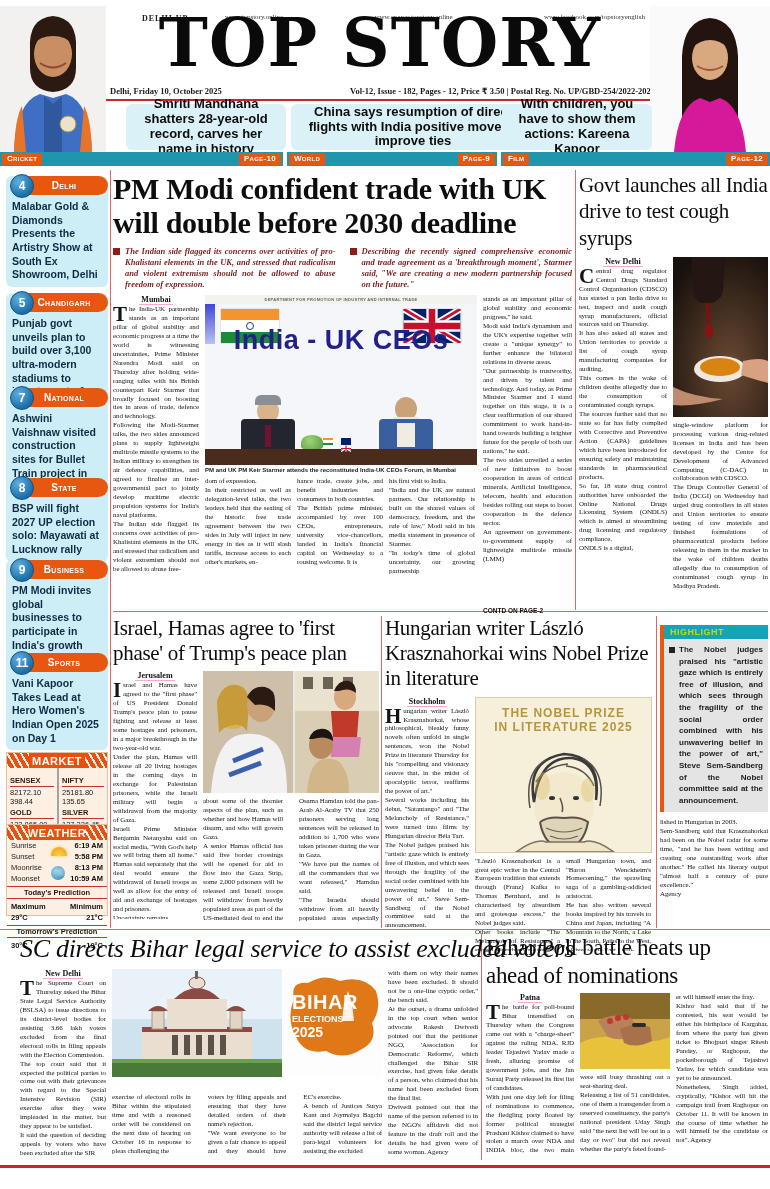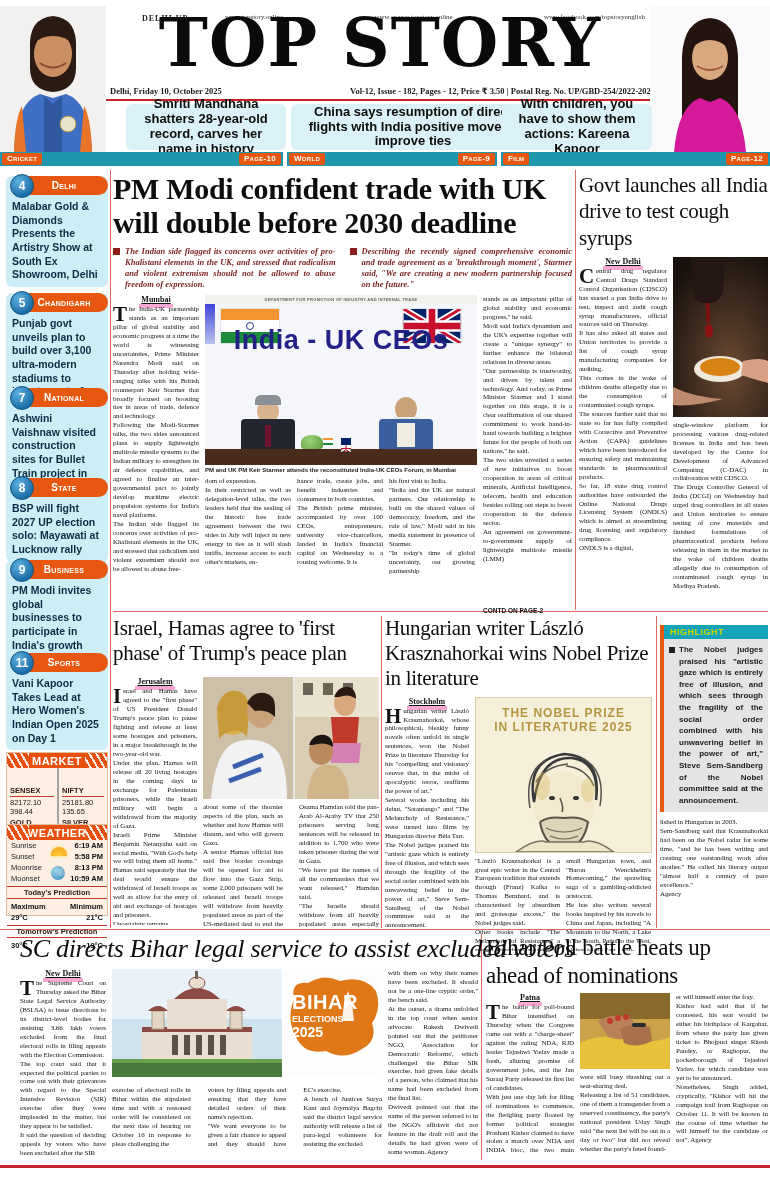--- a/index.html
+++ b/index.html
@@ -43,40 +43,40 @@
   .side-num{position:absolute;top:-2px;left:4px;width:22px;height:22px;border-radius:50%;
             background:radial-gradient(circle at 35% 30%,#5fb0e0,#1c6ea8 70%);border:1px solid #10537f;
             color:#fff;font:700 12px "Liberation Sans",sans-serif;display:flex;align-items:center;justify-content:center;z-index:2;}
   .info-box{position:absolute;left:6px;width:102px;background:#fdf0e3;border:1px solid #e3bfa0;box-sizing:border-box;}
   .info-head{height:15px;background:#e8500f;color:#fff;font:700 11px "Liberation Sans",sans-serif;
              display:flex;align-items:center;justify-content:center;letter-spacing:.5px;position:relative;overflow:hidden;}
   .info-head:before,.info-head:after{content:"";position:absolute;top:-3px;width:26px;height:22px;
              background:repeating-linear-gradient(60deg,#fff 0 2px,transparent 2px 6px);opacity:.9;}
   .info-head:before{left:-4px;} .info-head:after{right:-4px;}
   .mkt-grid{display:flex;font-family:"Liberation Sans","DejaVu Sans",sans-serif;}
-  .mkt-col{width:50%;padding:18px 3px;box-sizing:border-box;}
+  .mkt-col{width:50%;padding:8px 3px;box-sizing:border-box;}
   .mkt-col+.mkt-col{border-left:2px solid #a3a3a3;}
   .mkt-label{font:700 7.5px "Liberation Sans",sans-serif;color:#30170a;border-bottom:1px solid #c0392b;padding-bottom:1px;}
   .mkt-val{font:400 7.5px "Liberation Sans",sans-serif;color:#1a1a1a;padding-top:1px;}
   .mkt-delta{font:400 7.5px "Liberation Sans",sans-serif;color:#1a1a1a;border-bottom:0;padding-bottom:2px;}
   .wx-row{display:flex;justify-content:space-between;padding:1px 4px;font-family:"Liberation Sans",sans-serif;}
   .wx-label{font-size:7.5px;color:#222;} .wx-val{font-size:7.5px;font-weight:700;color:#111;}
   .wx-band{margin:2px 0;border-top:1px solid #c0392b;border-bottom:1px solid #c0392b;
            text-align:center;font:700 7.5px "Liberation Sans",sans-serif;color:#30170a;padding:1px 0;}
   .wx-sun{position:absolute;top:22px;left:44px;width:16px;height:9px;border-radius:9px 9px 0 0;
           background:radial-gradient(circle at 50% 100%,#ffd23e,#f59a1a);box-shadow:0 0 3px #ffd23e;}
   .wx-moon{position:absolute;top:41px;left:44px;width:14px;height:14px;border-radius:50%;
            background:radial-gradient(circle at 35% 35%,#9fd8ef,#2a7fae);}
   .wx-moon:after{content:"";position:absolute;left:7px;top:2px;width:8px;height:8px;border-radius:50%;background:#fdf0e3;opacity:.25;}
 
   
   .article{position:absolute;}
   .headline{font-family:"Liberation Serif","DejaVu Serif",serif;color:#0d0d0d;letter-spacing:-.3px;}
   .dateline{text-align:center;font:700 8px "Liberation Serif",serif;margin-bottom:1px;}
-  .dateline span{border-bottom:4px solid #f9a8d4;padding:0 2px;text-decoration:underline;}
+  .dateline span{border-bottom:1px solid #f9a8d4;padding:0 2px;}
   .coltext{font:400 7px "Liberation Serif","DejaVu Serif",serif;line-height:1.28;text-align:justify;
            white-space:pre-line;overflow:hidden;letter-spacing:-.1px;color:#141414;}
   .dropcap::first-letter{float:left;font-size:21px;line-height:16px;font-weight:700;padding:1px 2px 0 0;}
   .bullets{display:flex;gap:14px;margin-top:6px;}
   .bullet{flex:1;display:flex;gap:5px;font:700 8.5px "Liberation Serif",serif;font-style:italic;
           color:#7a1f1f;line-height:1.3;text-align:justify;}
   .bullet .sq{flex:0 0 auto;width:7px;height:7px;background:#8c1d18;margin-top:2px;}
   .caption{font:700 6px "Liberation Sans","DejaVu Sans",sans-serif;color:#222;padding:2px 0;}
   .contd{font:700 6.5px "Liberation Sans",sans-serif;color:#111;}
   .body-row{display:flex;}
@@ -384,21 +384,21 @@
         </div>
         <div class="coltext" style="height:170px;margin-top:4px;">single-window platform for processing various drug-related licenses in India and has been developed by the Centre for Development of Advanced Computing (C-DAC) in collaboration with CDSCO.
 The Drugs Controller General of India (DCGI) on Wednesday had urged drug controllers in all states and Union territories to ensure testing of raw materials and finished formulations of pharmaceutical products before releasing in them in the market in the wake of children deaths allegedly due to consumption of contaminated cough syrup in Madhya Pradesh.
 Agency</div>
       </div>
     </div>
   </div>
 
   <div class="article" style="left:113px;top:616px;width:266px;height:312px;">
     <div class="headline" style="font-size:21px;font-weight:400;line-height:1.2;">Israel, Hamas agree to 'first phase' of Trump's peace plan</div>
-    <div class="body-row" style="margin-top:11px;gap:6px;">
+    <div class="body-row" style="margin-top:5px;gap:6px;">
       <div style="width:84px;">
         <div class="dateline"><span>Jerusalem</span></div>
         <div class="coltext dropcap" style="height:238px;">Israel and Hamas have agreed to the "first phase" of US President Donald Trump's peace plan to pause fighting and release at least some hostages and prisoners, in a major breakthrough in the two-year-old war.
 Under the plan, Hamas will release all 20 living hostages in the coming days in exchange for Palestinian prisoners, while the Israeli military will begin a withdrawal from the majority of Gaza.
 Israeli Prime Minister Benjamin Netanyahu said on social media, "With God's help we will bring them all home." Hamas said separately that the deal would ensure the withdrawal of Israeli troops as well as allow for the entry of aid and exchange of hostages and prisoners.
 Uncertainty remains</div>
       </div>
       <div style="width:176px;">
         <div class="photo" style="width:176px;height:122px;">
           <svg width="176" height="122" viewBox="0 0 176 122">
@@ -524,21 +524,21 @@
               <path d="M10,30 Q6,12 24,14 Q40,4 56,12 Q80,6 92,22 Q98,40 88,54 Q94,72 78,80 Q60,92 42,82 Q20,86 12,68 Q2,50 10,30 Z" fill="#e07818"></path>
               <path d="M60,34 L64,22 L68,34 L70,52 L58,52 Z" fill="#fff" opacity=".9"></path>
             </svg>
             <div style="position:absolute;top:22px;left:8px;color:#fff;font-family:'Liberation Sans',sans-serif;">
               <div style="font-weight:700;font-size:20px;letter-spacing:.5px;">BIHAR</div>
               <div style="font-weight:700;font-size:9px;">ELECTIONS</div>
               <div style="font-weight:700;font-size:14px;color:#fff;">2025</div>
             </div>
           </div>
         </div>
-        <div class="body-row" style="gap:17px;margin-top:9px;">
+        <div class="body-row" style="gap:17px;margin-top:16px;">
           <div class="coltext" style="width:86px;height:62px;">exercise of electoral rolls in Bihar within the stipulated time and with a reasoned order will be considered on the next date of hearing on October 16 in response to pleas challenging the</div>
           <div class="coltext" style="width:86px;height:62px;">voters by filing appeals and ensuring that they have detailed orders of their name's rejection.
 "We want everyone to be given a fair chance to appeal and they should have detailed orders</div>
           <div class="coltext" style="width:86px;height:62px;">EC's exercise.
 A bench of Justices Surya Kant and Joymalya Bagchi said the district legal service authority will release a list of para-legal volunteers for assisting the excluded</div>
         </div>
       </div>
       <div class="coltext" style="width:90px;height:198px;">with them on why their names have been excluded. It should not be a one-line cryptic order," the bench said.
 At the outset, a drama unfolded in the top court when senior advocate Rakesh Dwivedi pointed out that the petitioner NGO, 'Association for Democratic Reforms', which challenged the Bihar SIR exercise, had given fake details of a person, who claimed that his name had been excluded from the final list.
 Dwivedi pointed out that the name of the person referred to in the NGO's affidavit did not feature in the draft roll and the details he had given were of some woman. Agency</div>

